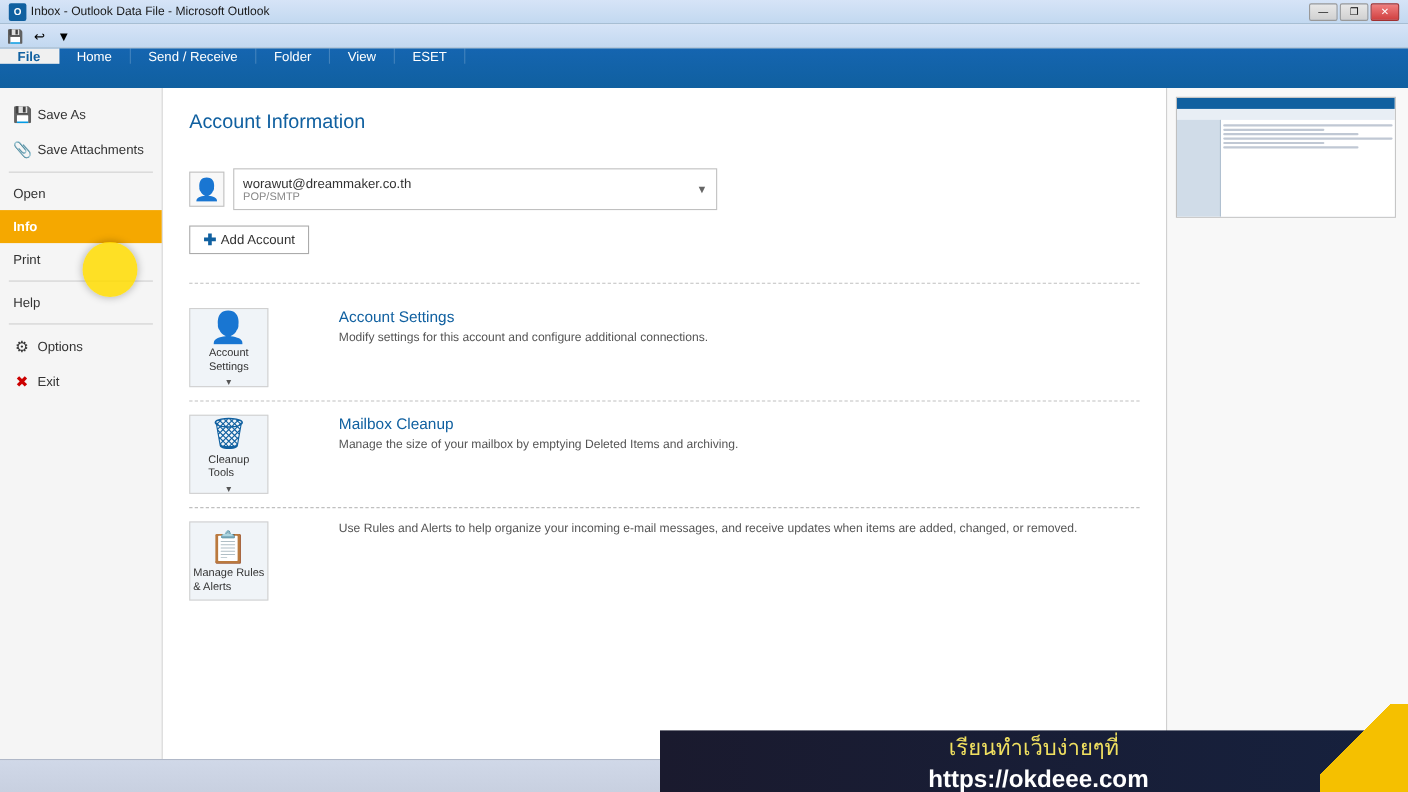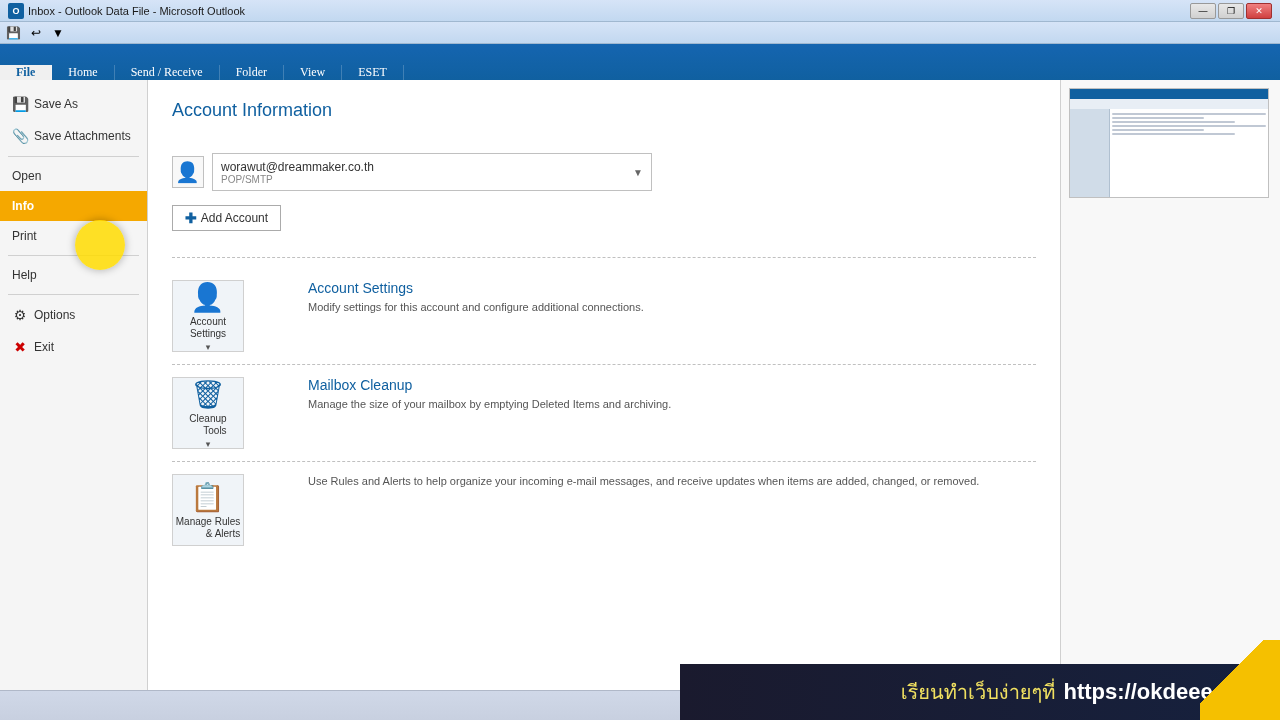--- a/index.html
+++ b/index.html
@@ -60,22 +60,21 @@
       width: 20px; height: 18px;
       display: flex; align-items: center; justify-content: center;
       font-size: 12px;
     }
 
     
     .ribbon {
       height: 36px;
       background: linear-gradient(to bottom, #1565b0, #1060a0);
       display: flex;
-      align-items: flex-end;
-      font-family: Liberation Serif, serif;
+      align-items: flex-start;
     }
     .ribbon-tab {
       padding: 0 16px;
       display: flex;
       align-items: center;
       color: white;
       font-size: 12px;
       cursor: pointer;
       border-right: 1px solid rgba(255,255,255,0.2);
     }
@@ -209,21 +208,21 @@
       flex-direction: column;
       align-items: center;
       justify-content: center;
       gap: 2px;
       cursor: pointer;
     }
     .card-big-icon { font-size: 28px; color: #1060a0; }
     .card-label {
       font-size: 10px;
       color: #333;
-      text-align: right;
+      text-align: left;
       line-height: 1.2;
     }
     .card-dropdown-arrow { font-size: 9px; color: #555; }
     .card-content { flex: 1; margin-left: 48px; }
     .card-title {
       font-size: 14px;
       color: #1060a0;
       font-weight: normal;
       margin-bottom: 4px;
     }
@@ -302,28 +301,29 @@
       left: 75px;
       z-index: 100;
       box-shadow: 0 0 8px rgba(0,0,0,0.3);
     }
 
     
     .ad-banner {
       position: absolute;
       bottom: 0;
       right: 0;
-      width: 600px;
+      width: 680px;
       height: 56px;
       background: linear-gradient(to right, #1a1a2e, #16213e);
       display: flex;
       align-items: center;
-      justify-content: flex-end;
+      justify-content: center;
       padding: 8px 16px;
       z-index: 200;
+      flex-direction: column;
     }
     .ad-text {
       font-size: 20px;
       color: #f0e060;
       font-family: 'Segoe UI', sans-serif;
     }
     .ad-url {
       font-size: 22px;
       color: white;
       font-weight: bold;

